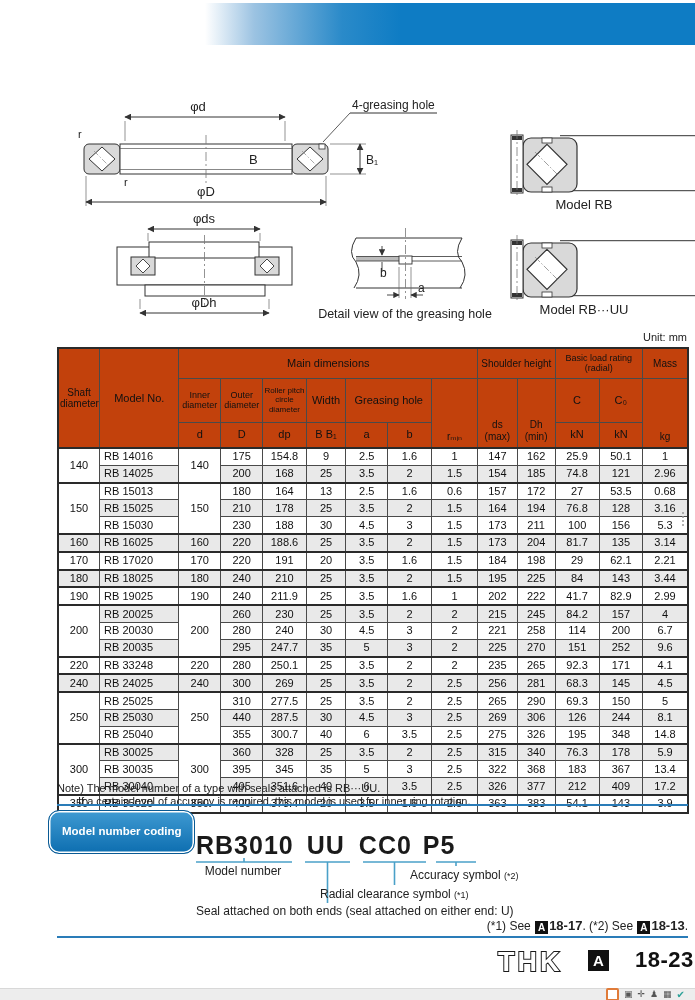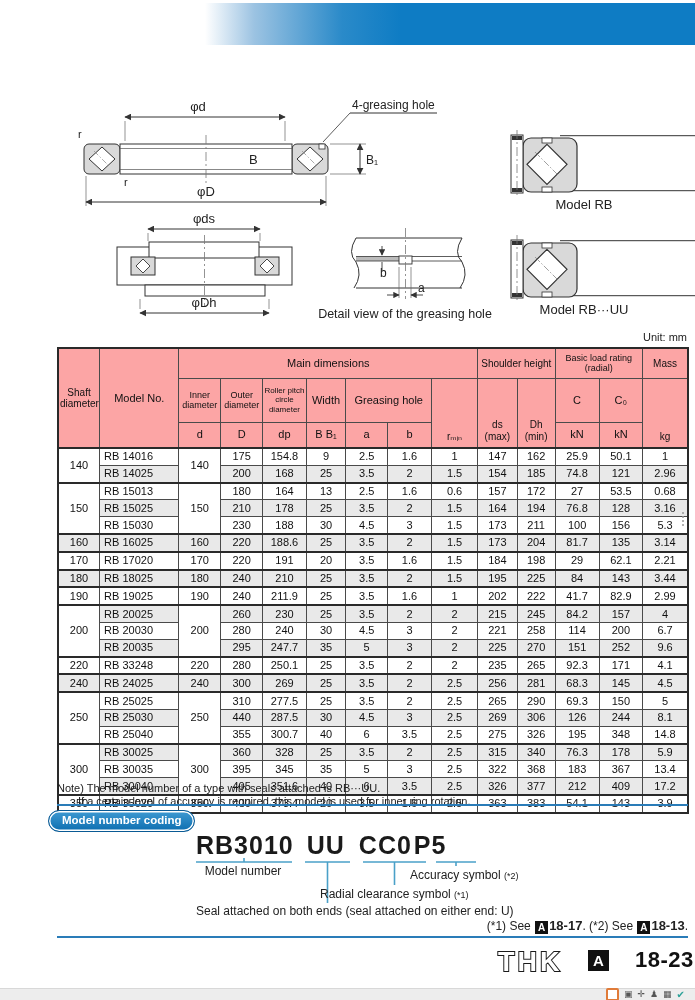--- a/index.html
+++ b/index.html
@@ -9,43 +9,43 @@
   .topbar{position:absolute;left:205px;top:3px;right:0;height:42px;
           background:linear-gradient(90deg,rgba(255,255,255,0) 0%,#9cc3e2 10%,#2a8ac9 28%,#0e7cc4 40%,#0e7cc4 100%);}
   
   .diagrams{position:absolute;left:50px;top:85px;width:645px;height:255px;}
   .diagrams text{fill:#222;font-family:"Liberation Sans","DejaVu Sans",sans-serif;}
   .unit{position:absolute;right:8px;top:331px;font-size:11px;color:#222;}
   
   table.spec{position:absolute;left:57px;top:347px;width:632px;border-collapse:collapse;table-layout:fixed;}
   table.spec th,table.spec td{border:1px solid #4a4a4a;overflow:hidden;}
   table.spec{border:2px solid #2a2a2a;}
-  thead th{background:#fca5a5;font-weight:normal;font-size:10px;line-height:1.15;padding:1px;color:#111;}
+  thead th{background:#c2410c;font-weight:normal;font-size:10px;line-height:1.15;padding:1px;color:#111;}
   thead tr:nth-child(1){height:30px;}
   thead tr:nth-child(2){height:44px;}
   thead tr:nth-child(3){height:26px;}
   thead tr:last-child th{border-bottom:2px solid #2a2a2a;}
   th.f11{font-size:11px;} th.f9{font-size:9px;} th.f8{font-size:8px;}
   th.vb{vertical-align:bottom;padding-bottom:5px;font-size:10px;}
   tbody td{font-size:11px;text-align:center;height:15.8px;padding:0;line-height:1;color:#111;background:#fff;}
   tbody td.model{text-align:left;padding-left:4px;}
   tr.alt td{background:#e9e9e9;}
   tbody td.merged{background:#fff;}
   tr.gs td{border-top:2px solid #2a2a2a;}
   
   .note{position:absolute;left:57px;top:782px;font-size:11px;line-height:12.5px;color:#222;}
   .note .l2{padding-left:21px;}
   .hr-blue{position:absolute;left:57px;width:631px;height:2px;background:#2a7cb8;}
   
-  .pill{position:absolute;left:48px;top:810px;height:20px;padding:0 13px;border-radius:11px;
+  .pill{position:absolute;left:48px;top:810px;height:20px;padding:11px 13px;border-radius:11px;
         background:linear-gradient(#3f9ad2,#0d6eb0);border:1px solid #0a5a94;box-shadow:inset 0 0 0 1.5px #fff;
         color:#fff;font-size:11.5px;font-weight:bold;line-height:19px;}
   .code{position:absolute;left:196px;top:831px;font-size:25px;font-weight:bold;letter-spacing:1px;color:#1a1a1a;white-space:nowrap;}
   .code span{display:inline-block;}
-  .code .g1{margin-right:13px;} .code .g2{margin-right:14px;} .code .g3{margin-right:2px;}
+  .code .g1{margin-right:13px;} .code .g2{margin-right:14px;} .code .g3{margin-right:11px;}
   .brackets{position:absolute;left:190px;top:855px;width:300px;height:55px;}
   .brackets line{stroke:#4aa0c8;stroke-width:1.6;}
   .clabel{position:absolute;font-size:12px;color:#222;white-space:nowrap;}
   .clabel .ref{font-size:9px;}
   .lbl-model{left:194px;top:864px;width:98px;text-align:center;}
   .lbl-acc{left:410px;top:868px;}
   .lbl-rad{left:320px;top:887px;}
   .lbl-seal{left:196px;top:904px;}
   .refs{position:absolute;right:7px;top:918px;font-size:12px;color:#222;white-space:nowrap;}
   .refs b{font-size:13px;}

